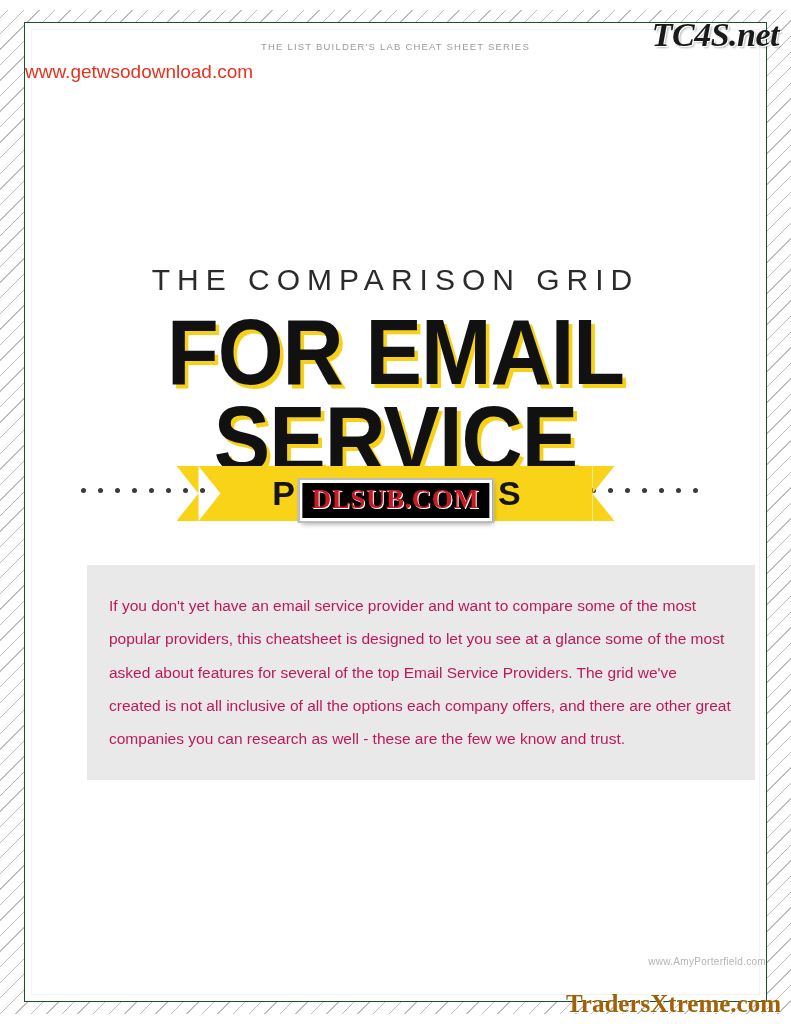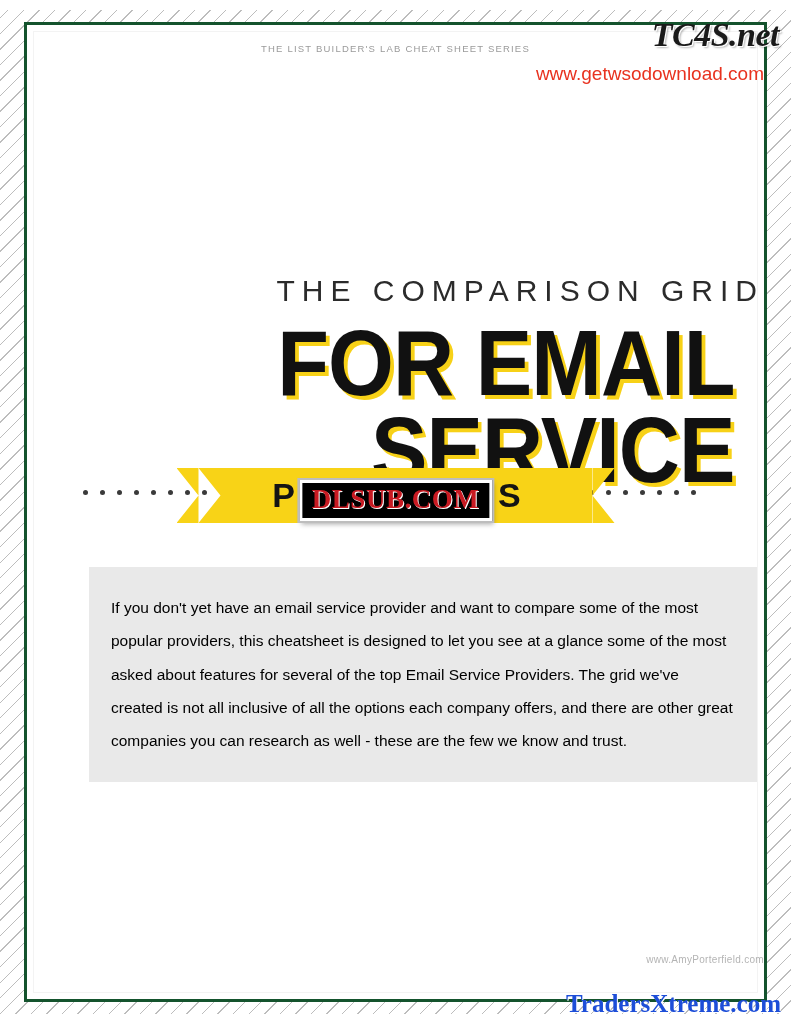--- a/index.html
+++ b/index.html
@@ -42,21 +42,21 @@
   .hatch-mask-bottom { bottom: 0; }
 
   
   .sheet {
     position: absolute;
     left: 24px;
     top: 22px;
     width: 743px;
     height: 980px;
     background: #ffffff;
-    border: 3px solid #14532d;
+    border: 1px solid #14532d;
     box-sizing: border-box;
   }
   .sheet-inner-line {
     position: absolute;
     left: 6px;
     top: 6px;
     right: 6px;
     bottom: 6px;
     border: 1px solid #f3f3f3;
     pointer-events: none;
@@ -72,21 +72,21 @@
     font-size: 9.5px;
     letter-spacing: 1.2px;
     color: #9a9a9a;
     font-family: "Liberation Sans", sans-serif;
   }
   .site-url {
     position: absolute;
     top: 38px;
     left: 0;
     width: 100%;
-    text-align: right;
+    text-align: left;
     font-size: 19px;
     color: #e8321f;
     font-family: "Liberation Sans", sans-serif;
   }
 
   
   .wm-tc4s {
     position: absolute;
     top: 2px;
     right: 12px;
@@ -98,21 +98,21 @@
     letter-spacing: -0.5px;
     text-shadow: 1px 1px 0 #ffffff, 2px 2px 2px rgba(0,0,0,.28);
     margin-top: 14px;
   }
   .wm-traders {
     position: absolute;
     bottom: 6px;
     right: 10px;
     font-size: 25px;
     font-weight: bold;
-    color: #1d4ed8;
+    color: #a16207;
     font-family: "Liberation Serif", serif;
     text-shadow: 1px 1px 0 #ffffff;
   }
   .wm-dlsub {
     position: absolute;
     left: 50%;
     top: 480px;
     transform: translateX(-50%);
     background: #000000;
     border: 3px solid #ffffff;
@@ -124,24 +124,24 @@
     font-weight: bold;
     font-size: 27px;
     color: #c81a22;
     letter-spacing: 0.5px;
     text-shadow: 1px 1px 0 #ffffff, 2px 2px 1px rgba(0,0,0,.35);
   }
 
   
   .title-wrap {
     position: absolute;
-    top: 249px;
-    left: 0;
-    width: 100%;
-    text-align: right;
+    top: 240px;
+    left: 0;
+    width: 100%;
+    text-align: center;
   }
   .title-small {
     font-size: 30px;
     letter-spacing: 7px;
     color: #2b2b2b;
     font-family: "Liberation Sans", sans-serif;
     font-weight: 400;
   }
   .title-big {
     margin-top: 12px;
@@ -229,21 +229,21 @@
     top: 542px;
     width: 668px;
     box-sizing: border-box;
     background: #e9e9e9;
     padding: 24px 24px 24px 22px;
   }
   .intro-box p {
     margin: 0;
     font-size: 15.5px;
     line-height: 2.15;
-    color: #000000;
+    color: #be185d;
     font-family: "Liberation Sans", sans-serif;
   }
 
   
   .footer-url {
     position: absolute;
     bottom: 34px;
     left: 0;
     width: 100%;
     text-align: right;

